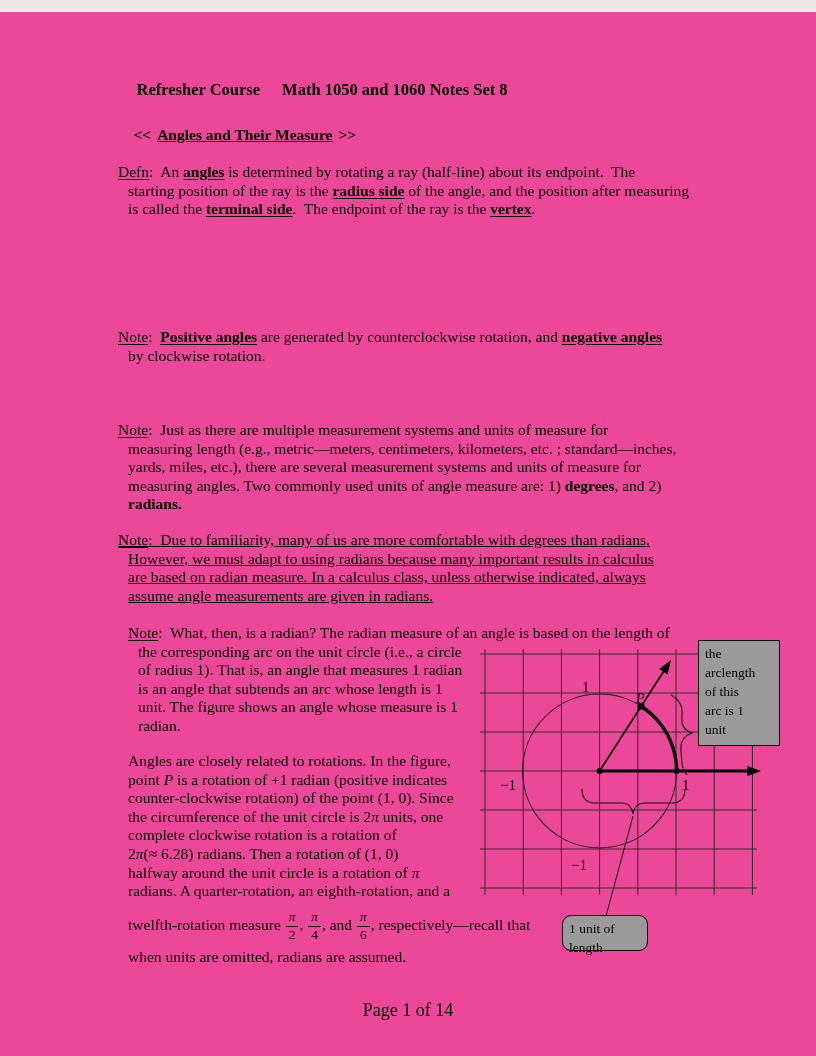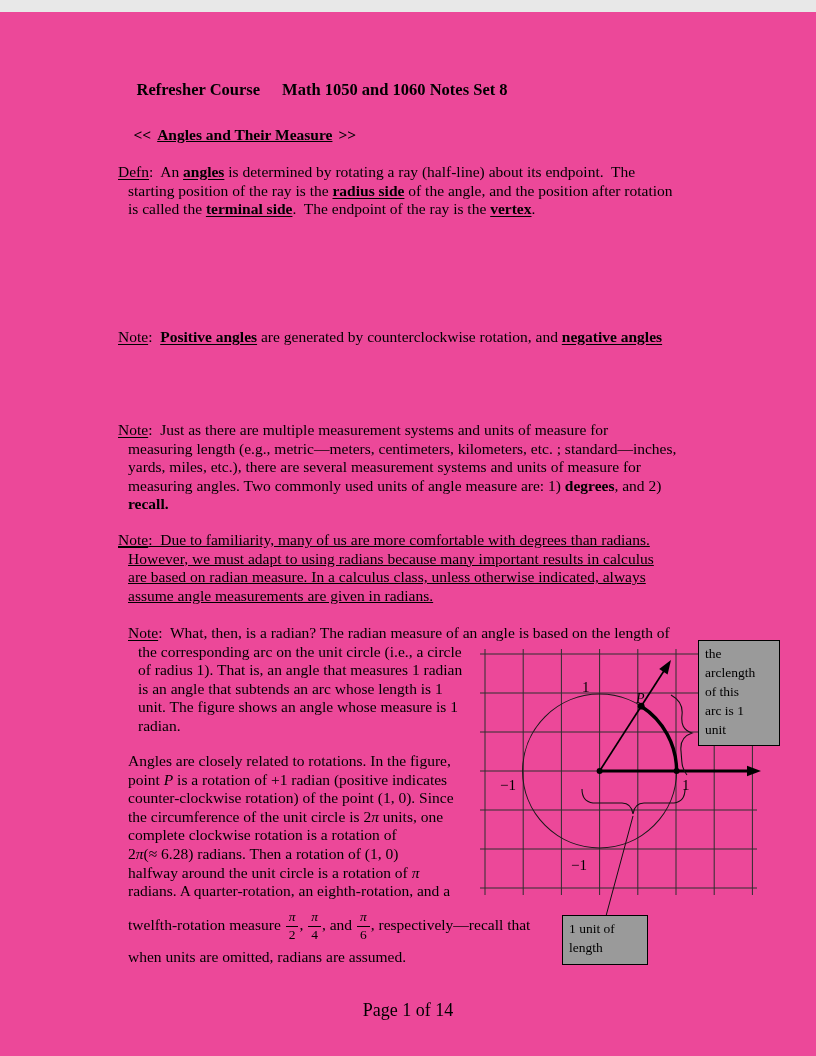--- a/index.html
+++ b/index.html
@@ -41,34 +41,35 @@
   <div class="abs title">
     <span>Refresher Course</span><span class="gap"></span><span>Math 1050 and 1060 Notes Set 8</span>
   </div>
 
   <div class="abs subtitle">
     <span>&lt;&lt;</span><span class="mid">Angles and Their Measure</span><span>&gt;&gt;</span>
   </div>
 
   <div class="abs para hang" style="left:118px;top:151px;width:620px;">
       <div class="tl"><span class="u">Defn</span><span class="">:  An </span><span class="b u">angles</span><span class=""> is determined by rotating a ray (half-line) about its endpoint.  The</span></div>
-      <div class="tl"><span class="">starting position of the ray is the </span><span class="b u">radius side</span><span class=""> of the angle, and the position after rotation</span></div>
+      <div class="tl"><span class="">starting position of the ray is the </span><span class="b u">radius side</span><span class=""> of the angle, and the position after measuring</span></div>
       <div class="tl"><span class="">is called the </span><span class="b u">terminal side</span><span class="">.  The endpoint of the ray is the </span><span class="b u">vertex</span><span class="">.</span></div>
     </div>
 
   <div class="abs para hang" style="left:118px;top:316px;width:620px;">
       <div class="tl"><span class="u">Note</span><span class="">:  </span><span class="b u">Positive angles</span><span class=""> are generated by counterclockwise rotation, and </span><span class="b u">negative angles</span></div>
+      <div class="tl"><span class="">by clockwise rotation.</span></div>
     </div>
 
   <div class="abs para hang" style="left:118px;top:409px;width:620px;">
       <div class="tl"><span class="u">Note</span><span class="">:  Just as there are multiple measurement systems and units of measure for</span></div>
       <div class="tl"><span class="">measuring length (e.g., metric—meters, centimeters, kilometers, etc. ; standard—inches,</span></div>
       <div class="tl"><span class="">yards, miles, etc.), there are several measurement systems and units of measure for</span></div>
       <div class="tl"><span class="">measuring angles. Two commonly used units of angle measure are: 1) </span><span class="b">degrees</span><span class="">, and 2)</span></div>
-      <div class="tl"><span class="b">recall.</span></div>
+      <div class="tl"><span class="b">radians.</span></div>
     </div>
 
   <div class="abs para hang" style="left:118px;top:519px;width:620px;text-decoration:underline;">
       <div class="tl"><span class="u">Note</span><span class="">:  Due to familiarity, many of us are more comfortable with degrees than radians.</span></div>
       <div class="tl"><span class="">However, we must adapt to using radians because many important results in calculus</span></div>
       <div class="tl"><span class="">are based on radian measure. In a calculus class, unless otherwise indicated, always</span></div>
       <div class="tl"><span class="">assume angle measurements are given in radians.</span></div>
     </div>
 
   <div class="abs para hang" style="left:128px;top:612px;width:620px;">
@@ -117,18 +118,18 @@
     <text x="101" y="233">−1</text>
     <text class="pt" x="166" y="66">P</text>
   </svg>
 
   <div class="callout" style="left:698px;top:628px;width:82px;height:106px;">the
 arclength
 of this
 arc is 1
 unit</div>
 
-  <div class="callout" style="left:562px;top:903px;width:86px;height:50px;">1 unit of
+  <div class="callout" style="left:562px;top:903px;width:86px;height:36px;border-radius:9px;">1 unit of
 length</div>
 
   <div class="abs footer">Page 1 of 14</div>
 
 </div>
 
 </body></html>

